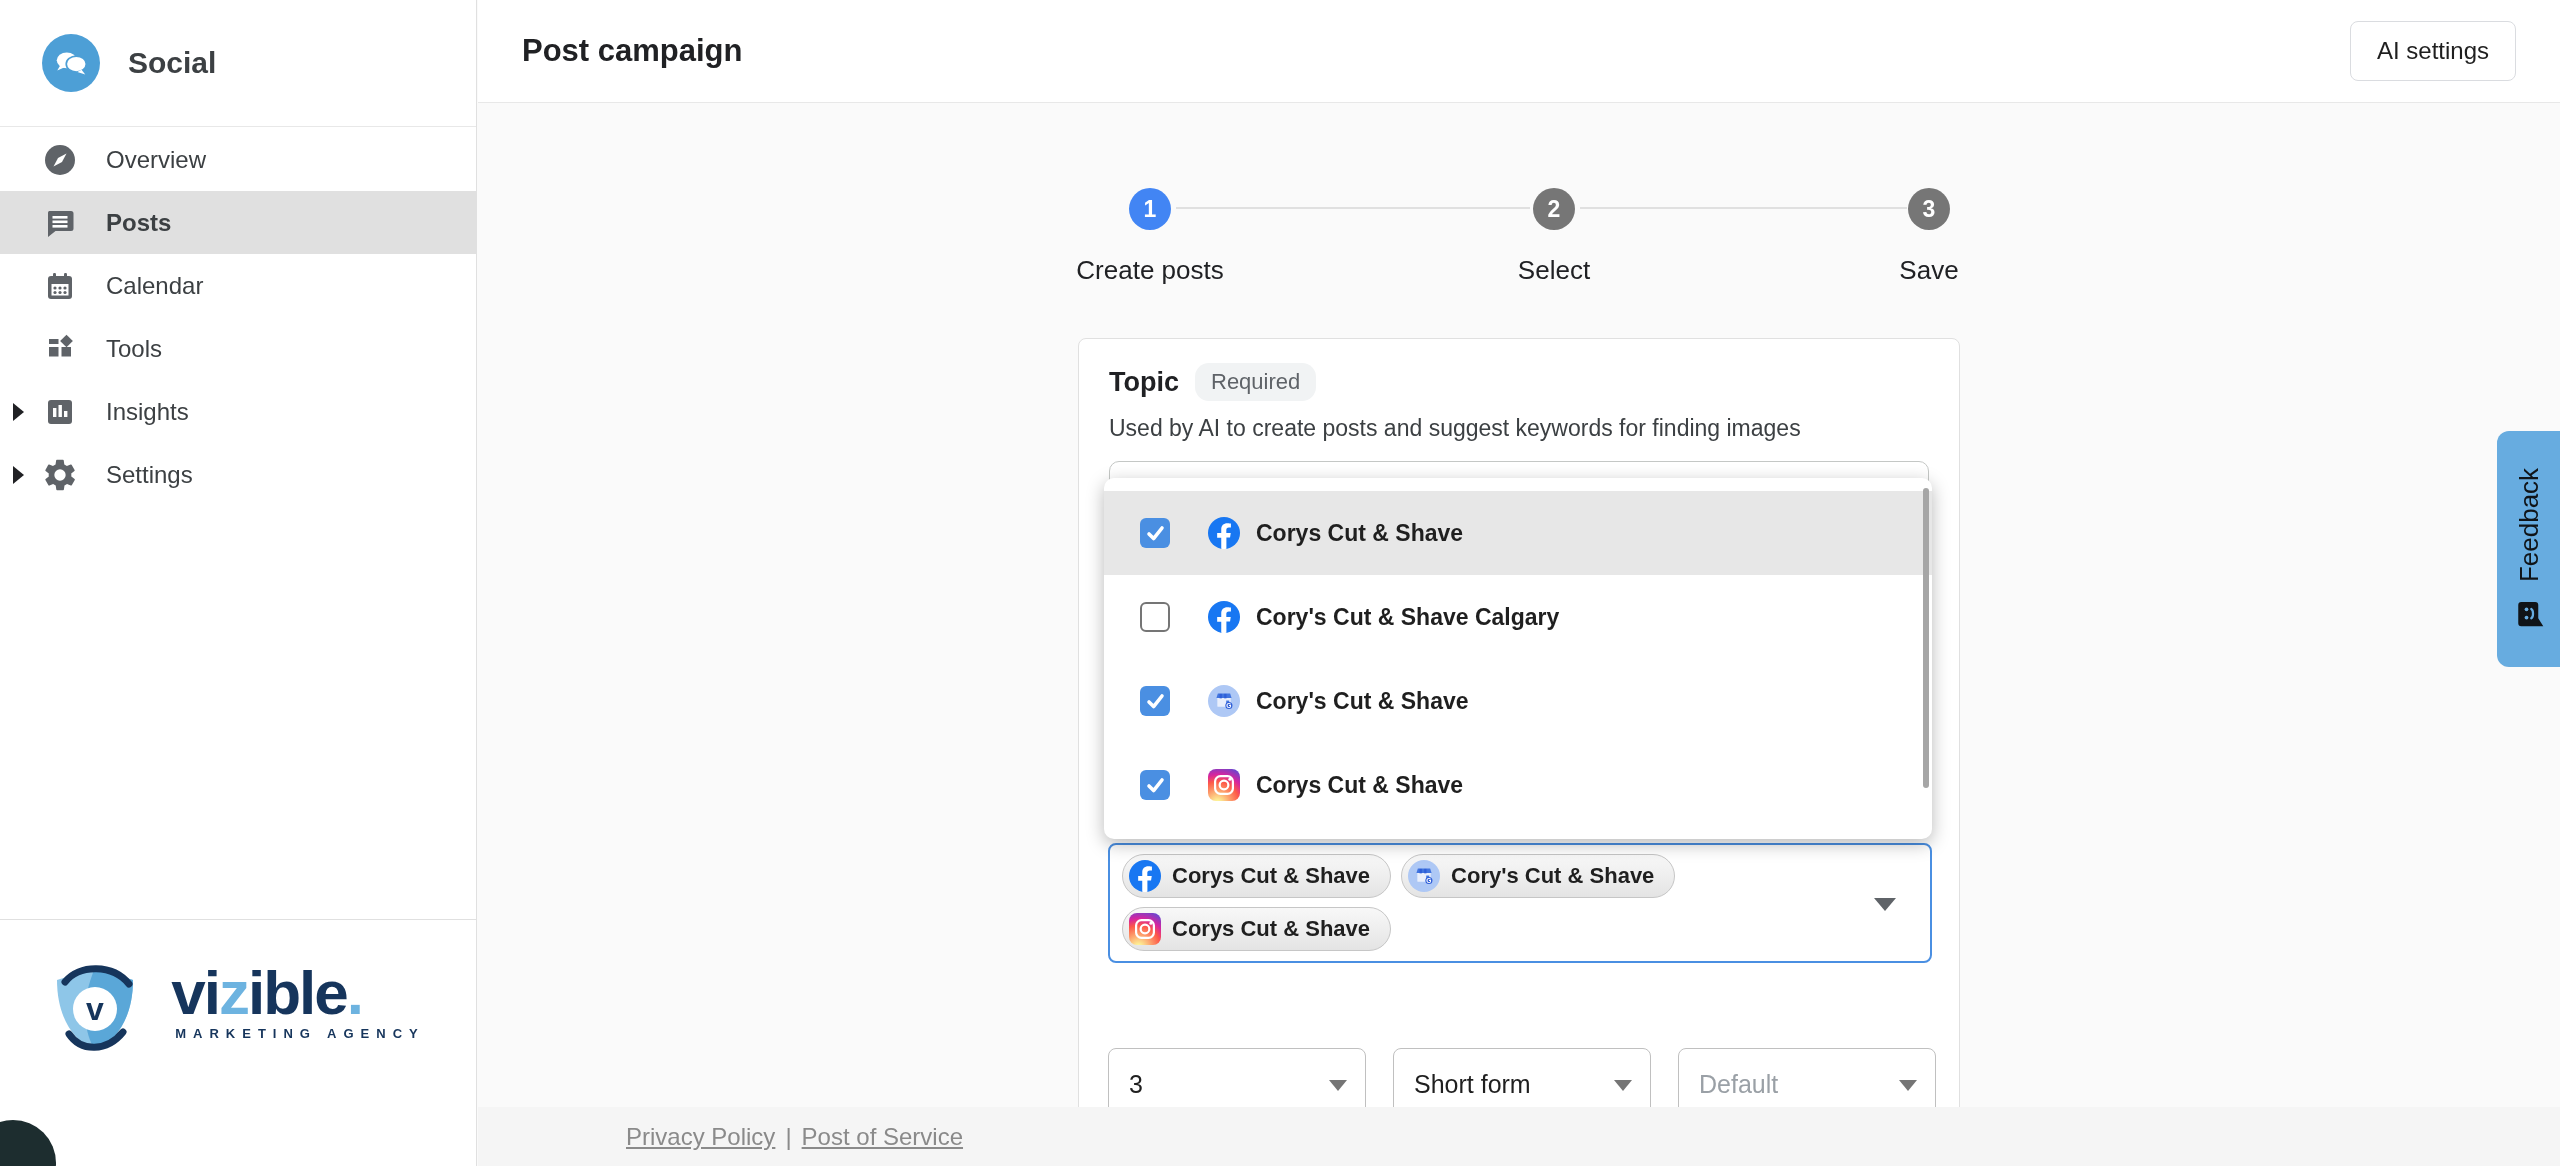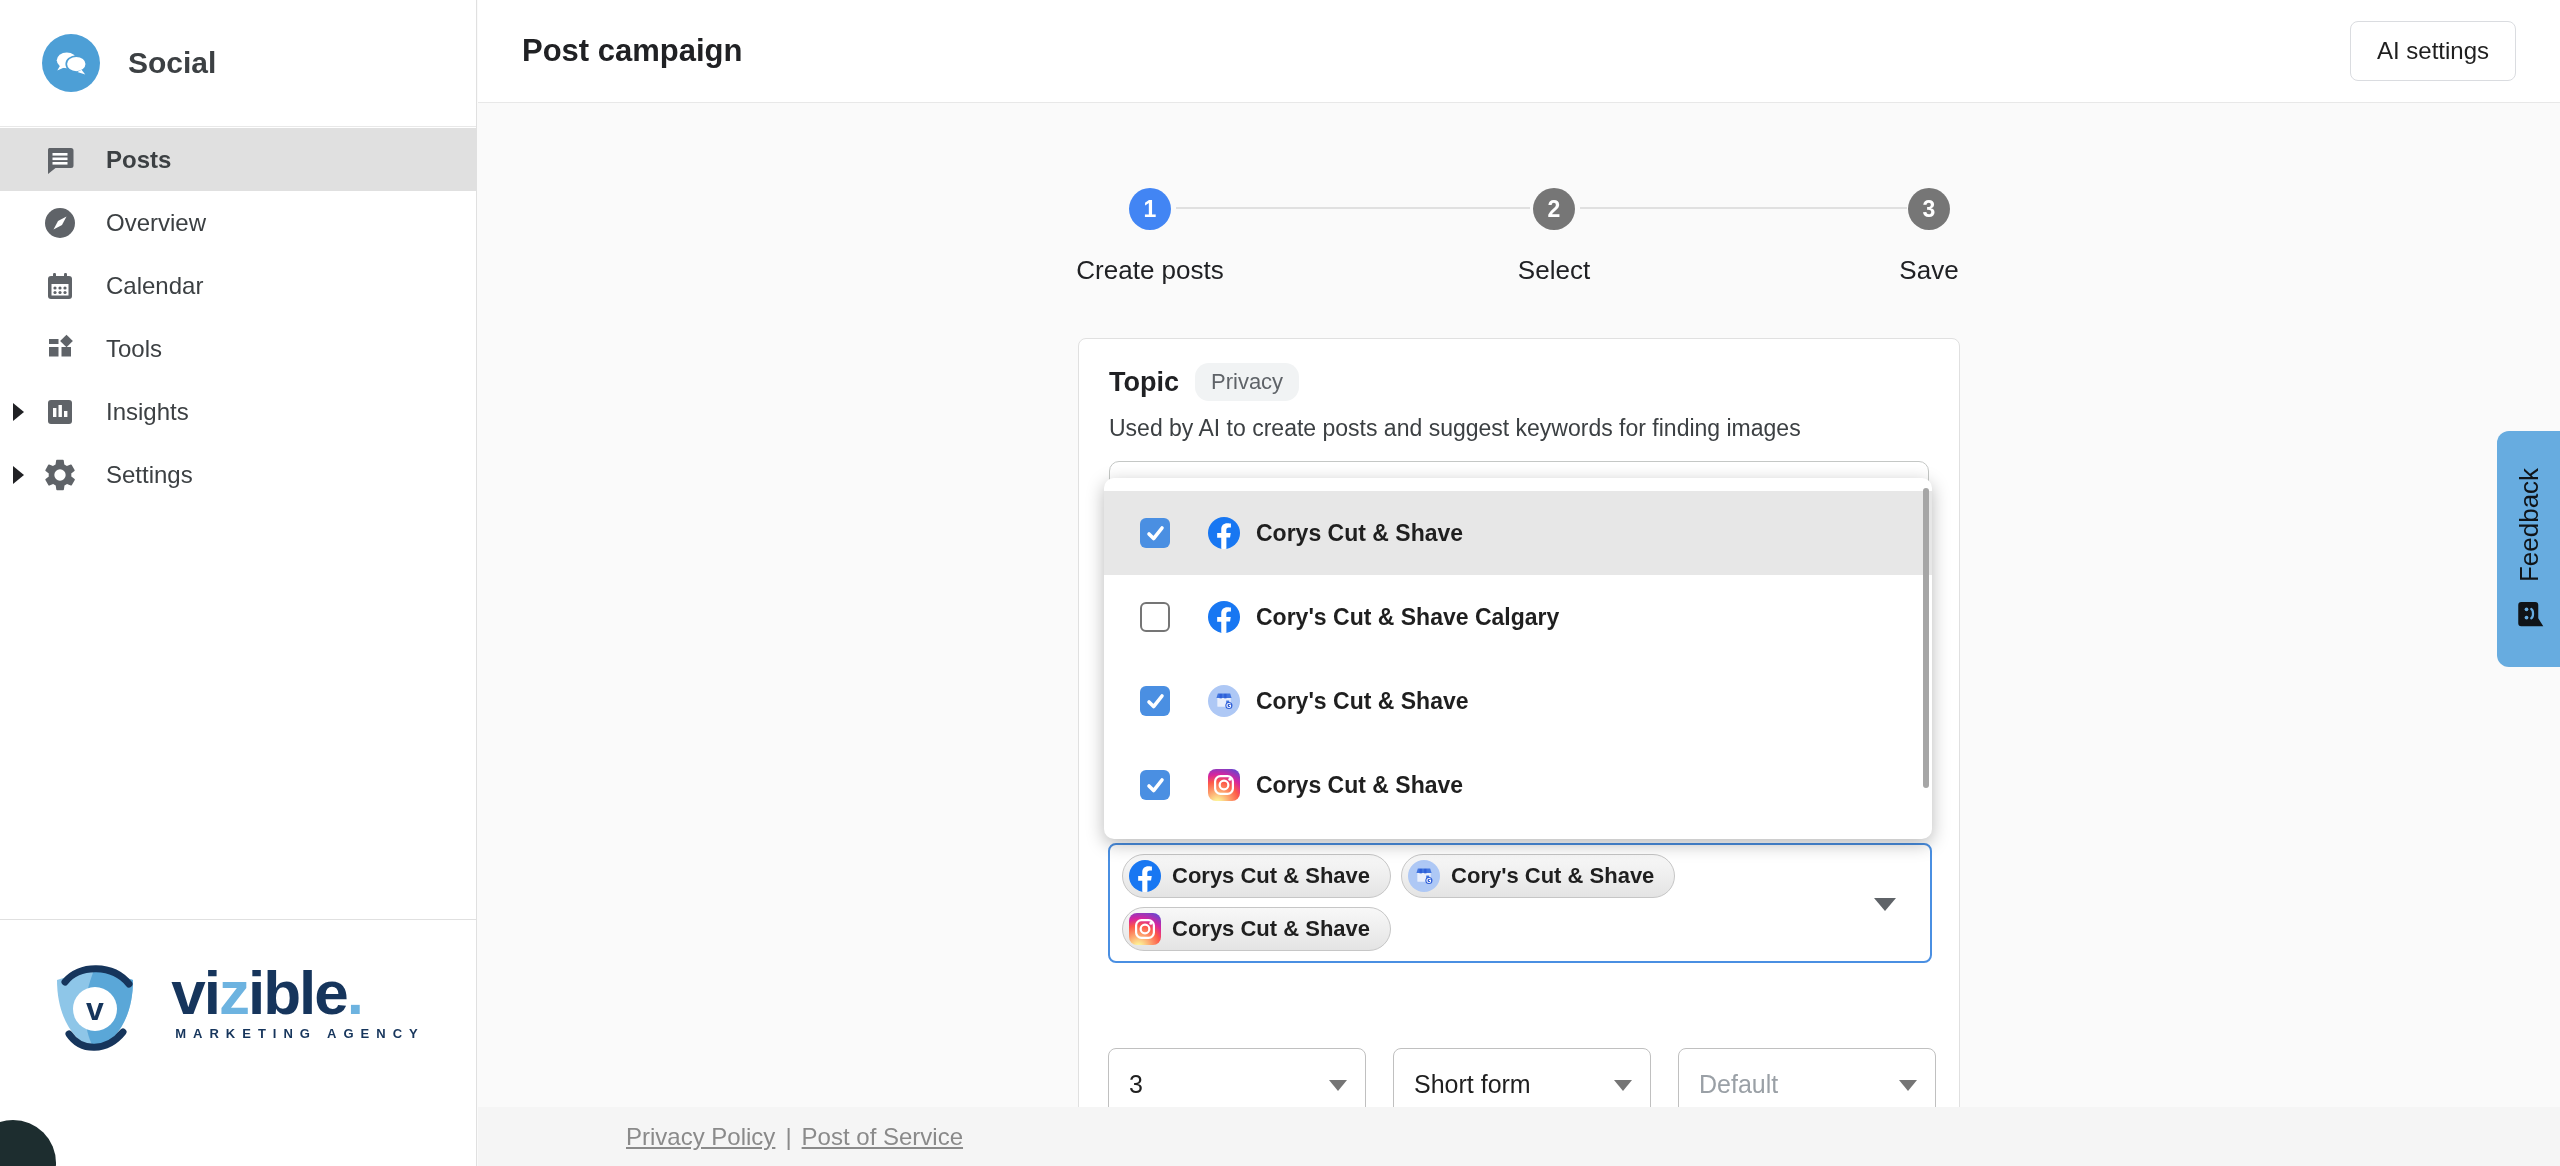--- a/index.html
+++ b/index.html
@@ -167,35 +167,35 @@
         <ellipse cx="14" cy="15.5" rx="9.5" ry="7.5" fill="#fff"></ellipse>
         <path d="M8 20l-3 5 7-3z" fill="#fff"></path>
         <ellipse cx="23" cy="19" rx="9.5" ry="7.5" fill="#fff" stroke="#4d9fd6" stroke-width="1.6"></ellipse>
         <path d="M28 24.5l3.5 4.5-7.5-2.5z" fill="#fff"></path>
       </svg>
     </div>
     <div class="app-title">Social</div>
   </div>
 
   <div class="nav">
+    <div class="nav-item">
+      <svg class="nicon" viewBox="0 0 36 36">
+        <circle cx="18" cy="18" r="15" fill="#5f6368"></circle>
+        <polygon points="24.5,11.5 20,20 11.5,24.5 16,16" fill="#fff"></polygon>
+      </svg>
+      <span>Overview</span>
+    </div>
     <div class="nav-item selected">
       <svg class="nicon" viewBox="0 0 36 36">
         <path d="M7 6h22a2.5 2.5 0 012.5 2.5v15A2.5 2.5 0 0129 26H13.5L6 32V8.5A2.5 2.5 0 017 6z" fill="#5f6368"></path>
         <rect x="10.5" y="11" width="15" height="2.6" fill="#fff"></rect>
         <rect x="10.5" y="15.5" width="15" height="2.6" fill="#fff"></rect>
         <rect x="10.5" y="20" width="15" height="2.6" fill="#fff"></rect>
       </svg>
       <span>Posts</span>
-    </div>
-    <div class="nav-item">
-      <svg class="nicon" viewBox="0 0 36 36">
-        <circle cx="18" cy="18" r="15" fill="#5f6368"></circle>
-        <polygon points="24.5,11.5 20,20 11.5,24.5 16,16" fill="#fff"></polygon>
-      </svg>
-      <span>Overview</span>
     </div>
     <div class="nav-item">
       <svg class="nicon" viewBox="0 0 36 36">
         <rect x="6" y="8" width="24" height="23" rx="3" fill="#5f6368"></rect>
         <rect x="11" y="5" width="3" height="5" rx="1.2" fill="#5f6368"></rect>
         <rect x="22" y="5" width="3" height="5" rx="1.2" fill="#5f6368"></rect>
         <rect x="9.5" y="16" width="17" height="11.5" fill="#fff"></rect>
         <circle cx="13" cy="20" r="1.6" fill="#5f6368"></circle>
           <circle cx="18" cy="20" r="1.6" fill="#5f6368"></circle>
           <circle cx="23" cy="20" r="1.6" fill="#5f6368"></circle>
@@ -262,21 +262,21 @@
 <div class="step-circle active" style="left:1129px;">1</div>
 <div class="step-circle inactive" style="left:1533px;">2</div>
 <div class="step-circle inactive" style="left:1908px;">3</div>
 <div class="step-label" style="left:1150px;">Create posts</div>
 <div class="step-label" style="left:1554px;">Select</div>
 <div class="step-label" style="left:1929px;">Save</div>
 
 <div class="topic-card">
   <div class="topic-title-row">
     <span class="topic-title">Topic</span>
-    <span class="required-badge">Privacy</span>
+    <span class="required-badge">Required</span>
   </div>
   <div class="topic-desc">Used by AI to create posts and suggest keywords for finding images</div>
   <div class="topic-input">
     <div class="topic-input-text">We specialize in haircuts and hot towel shaves at our barbershop</div>
   </div>
 </div>
 
 <div class="account-dropdown">
   <div class="dd-row highlighted">
     <span class="checkbox checked">

